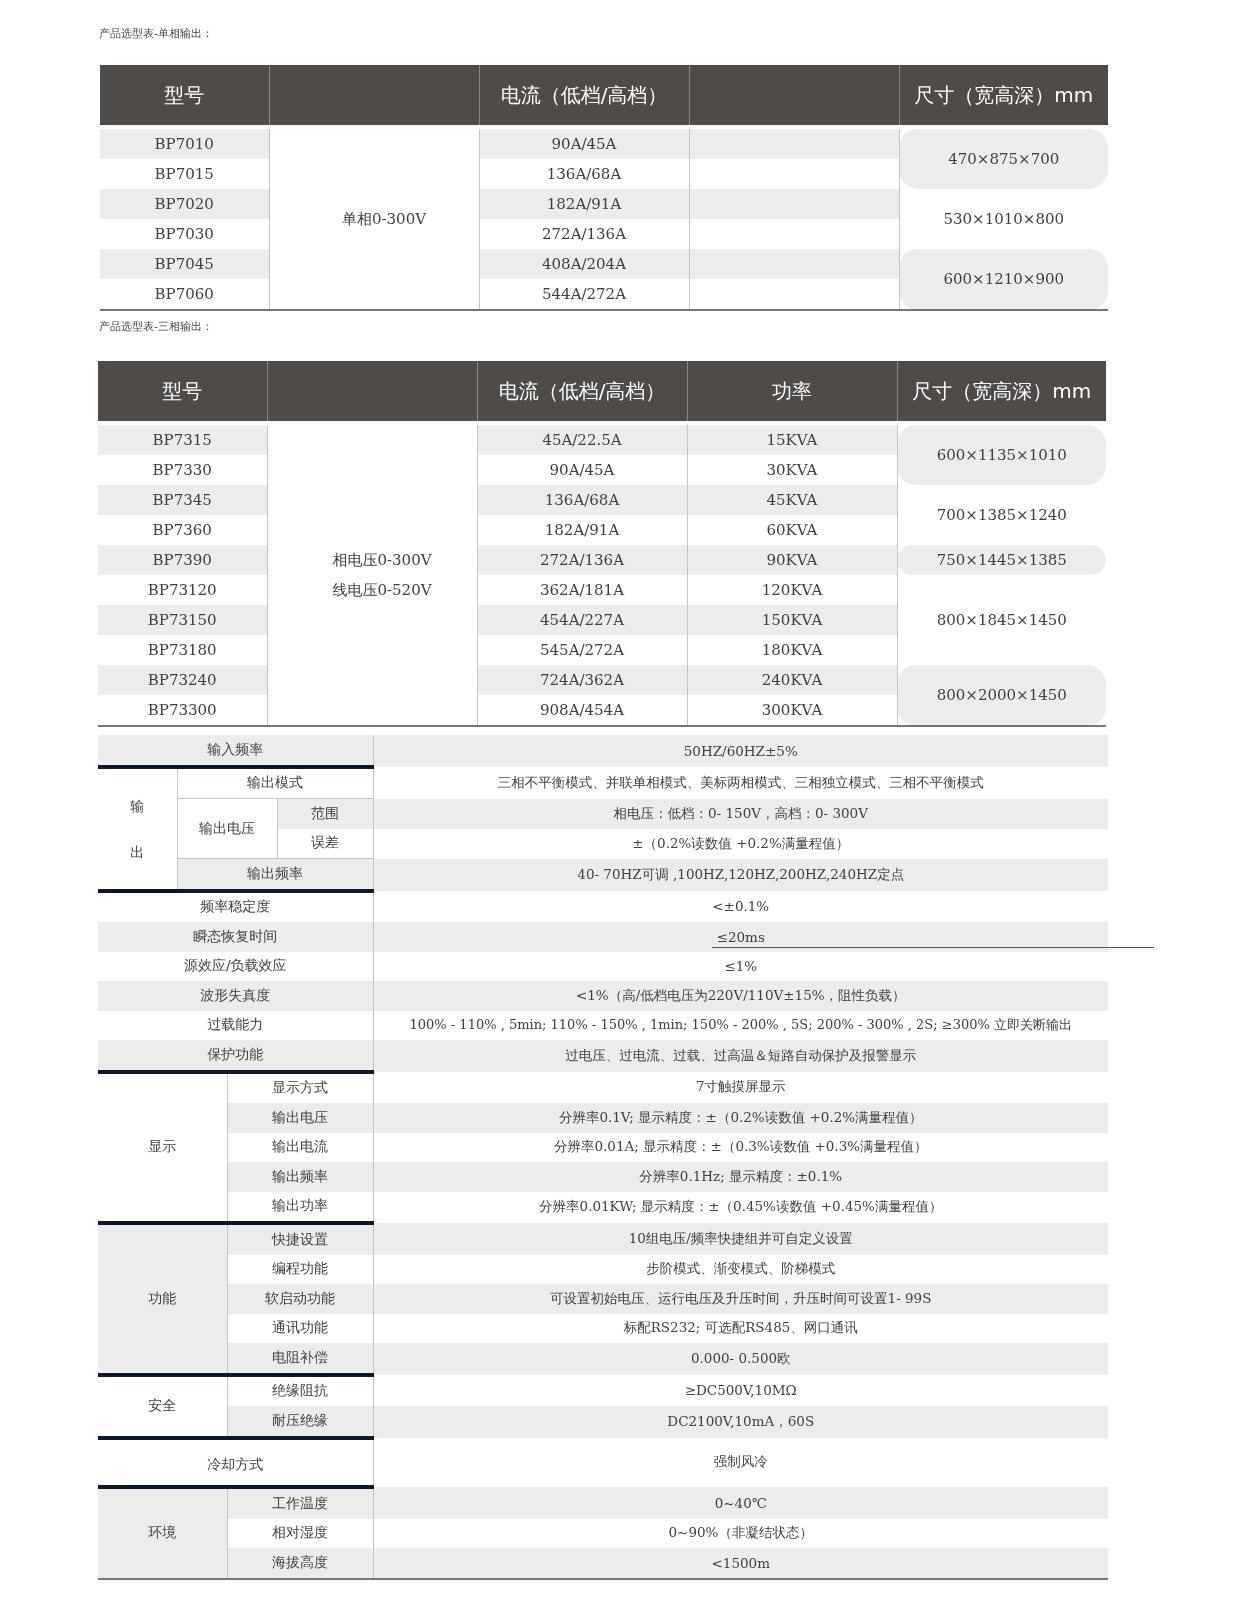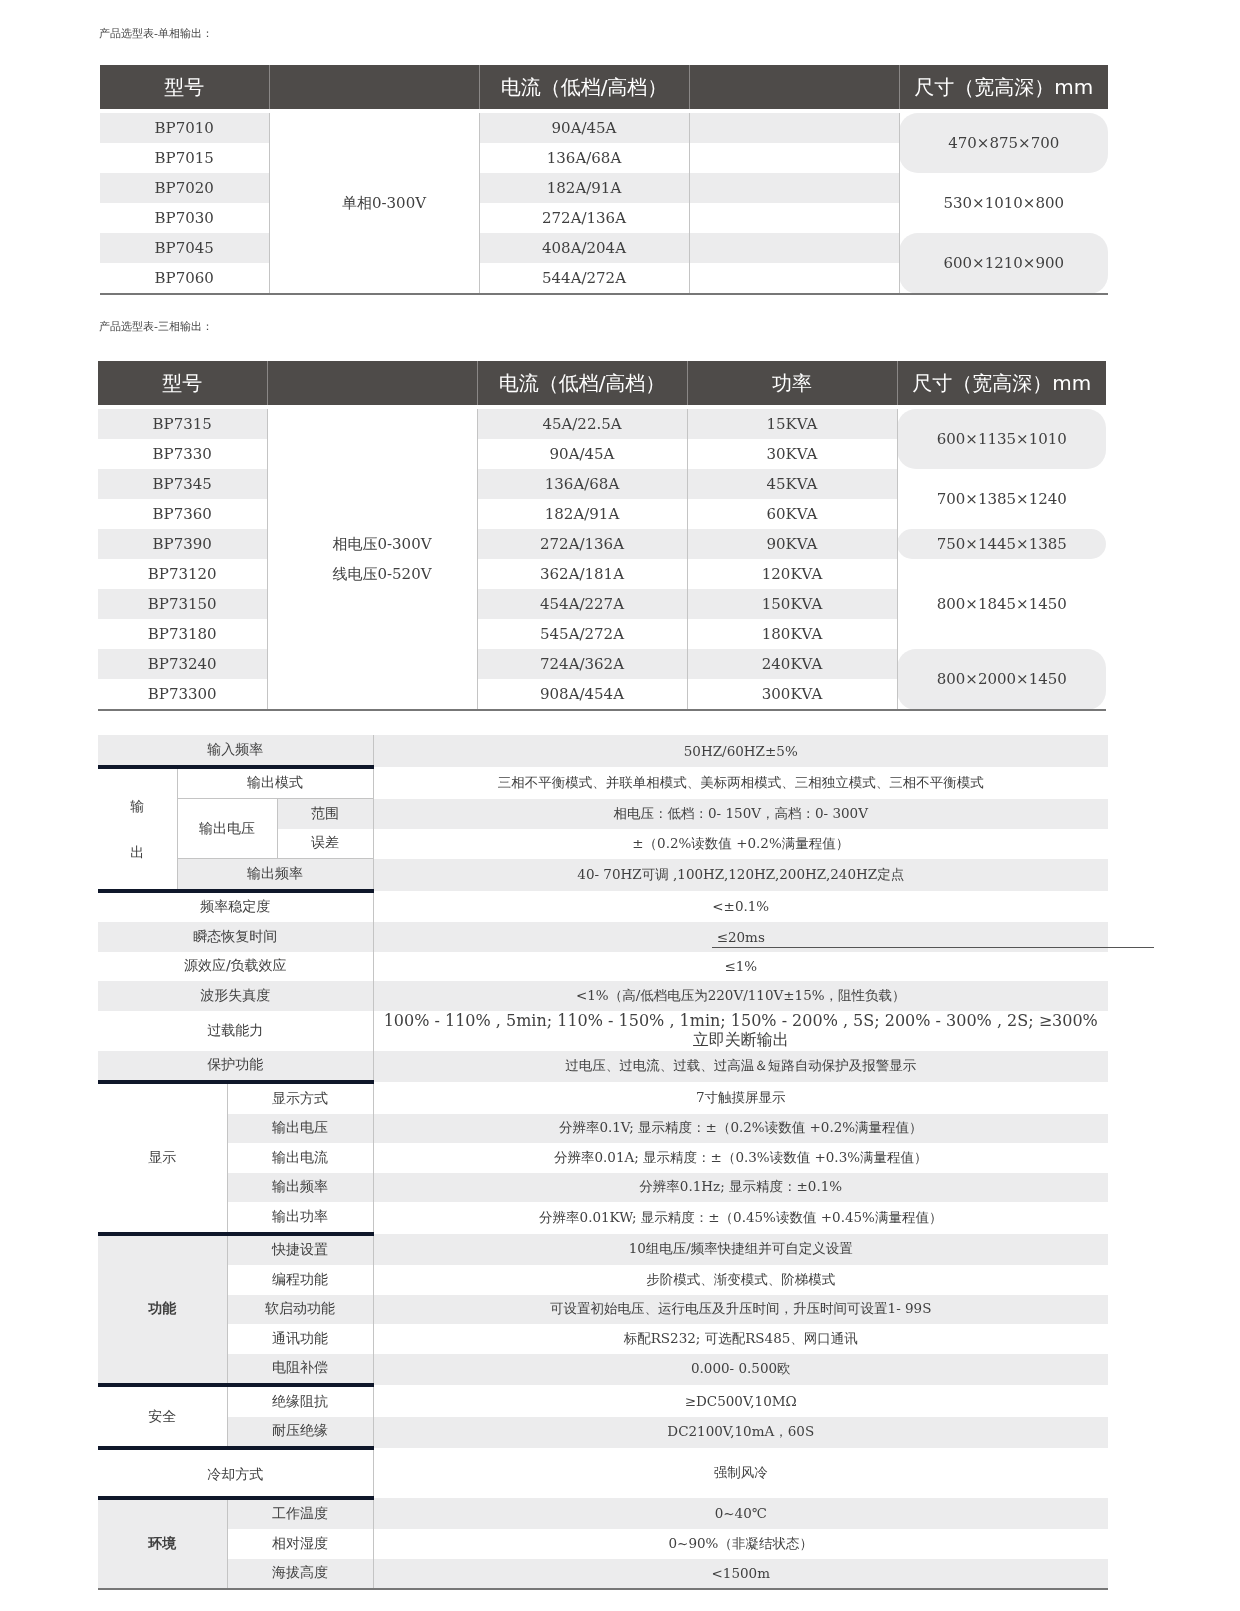--- a/index.html
+++ b/index.html
@@ -1,40 +1,40 @@
 <!DOCTYPE html>
 <html><head>
 <meta charset="utf-8">
 <style>
   html, body { margin:0; padding:0; background:#ffffff; }
   body { width:1240px; height:1611px; position:relative; overflow:hidden;
          font-family:"DejaVu Serif","Liberation Serif",serif; color:#3f3f3f; }
   .caption { position:absolute; left:99px; font-size:11px; color:#444; font-family:"DejaVu Sans","Liberation Sans",sans-serif; }
   table { border-collapse:collapse; position:absolute; table-layout:fixed; }
   .sel th { background:#4e4b49; color:#ffffff; font-weight:normal; font-size:20px; height:36px;
-            font-family:"DejaVu Sans","Liberation Sans",sans-serif; border-left:1px solid #8a8786; padding:4px; }
+            font-family:"DejaVu Sans","Liberation Sans",sans-serif; border-left:1px solid #8a8786; padding:12px; }
   .sel th:first-child { border-left:none; }
   .sel thead tr.gap td { height:4px; padding:0; background:#fff; }
   .sel td { font-size:15px; height:30px; padding:0; text-align:center; border-left:1px solid #c4c4c4; }
   .sel td:first-child { border-left:none; }
   .sel tr.g td { background:#ececed; }
   .sel tr.w td { background:#ffffff; }
   .sel td.span { background:#ffffff !important;padding-left:20px; }
   .sel td.dim-g { background:#ececed !important;border-radius:19px; }
   .sel td.dim-w { background:#ffffff !important; }
   .sel tbody { border-bottom:2px solid #777; }
   .spec td { font-size:13.5px; height:29.5px; padding:0; text-align:center; border:none; }
   .spec tr.g td { background:#ececed; }
   .spec tr.w td { background:#ffffff; }
   .spec td.v { border-left:1px solid #c4c4c4; }
   .spec td.bl { border-left:1px solid #c4c4c4; }
   .spec td.bt { border-top:4px solid #0f172a; }
   .spec td.bb { border-bottom:1px solid #c4c4c4; }
   .spec td.wh { background:#ffffff !important; }
-  .spec td.gr { background:#ececed !important;font-weight:bold; }
+  .spec td.gr { background:#ececed !important; }
   .spec td.lbl { font-family:"DejaVu Sans","Liberation Sans",sans-serif; font-size:14px; }
   .spec tbody { border-bottom:2px solid #777;margin-top:24px; }
   .stray { position:absolute; left:712px; top:947px; width:442px; height:1px; background:#555; }
   .multi span { display:block; line-height:30px; }
   .out-lbl span { display:block; line-height:46px; }
 </style>
 </head>
 <body>
 
 <div class="caption" style="top:26px;">产品选型表-单相输出：</div>
@@ -227,21 +227,21 @@
     <tr class="w">
       <td class="lbl" colspan="4">源效应/负载效应</td>
       <td class="v">≤1%</td>
     </tr>
     <tr class="g">
       <td class="lbl" colspan="4">波形失真度</td>
       <td class="v">&lt;1%（高/低档电压为220V/110V±15%，阻性负载）</td>
     </tr>
     <tr class="w">
       <td class="lbl" colspan="4">过载能力</td>
-      <td class="v" style="font-size:16px;">100%  - 110% , 5min; 110% - 150% , 1min; 150% - 200% ,  5S; 200% - 300% , 2S; ≥300% 立即关断输出</td>
+      <td class="v" style="font-size:13px;">100%  - 110% , 5min; 110% - 150% , 1min; 150% - 200% ,  5S; 200% - 300% , 2S; ≥300% 立即关断输出</td>
     </tr>
     <tr class="g">
       <td class="lbl" colspan="4">保护功能</td>
       <td class="v">过电压、过电流、过载、过高温＆短路自动保护及报警显示</td>
     </tr>
 
     <tr class="w">
       <td class="lbl wh bt" colspan="2" rowspan="5">显示</td>
       <td class="lbl bl bt" colspan="2">显示方式</td>
       <td class="v">7寸触摸屏显示</td>

